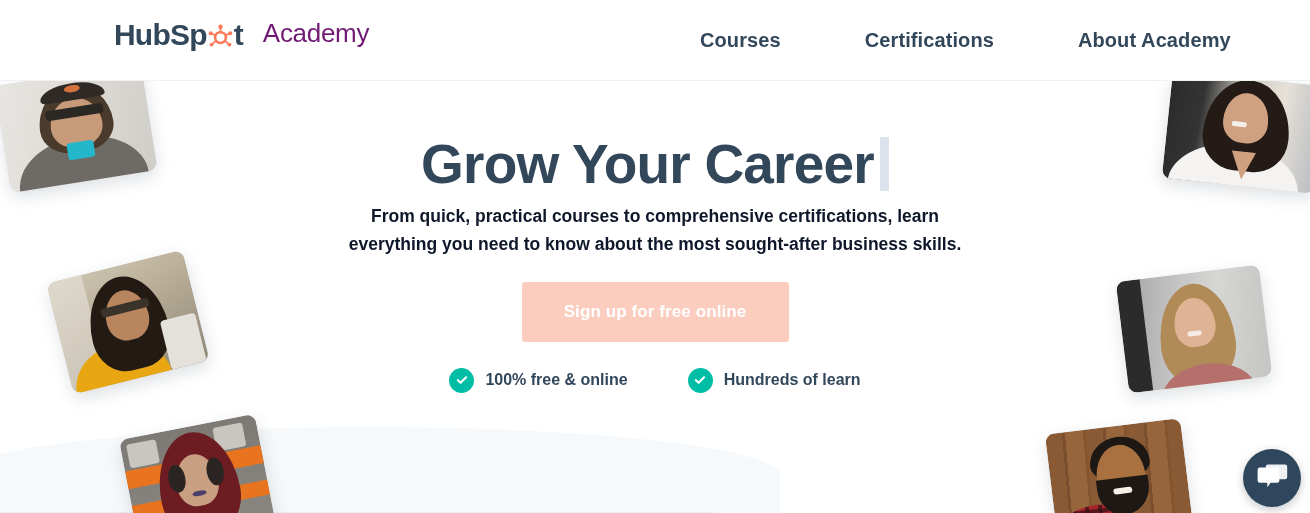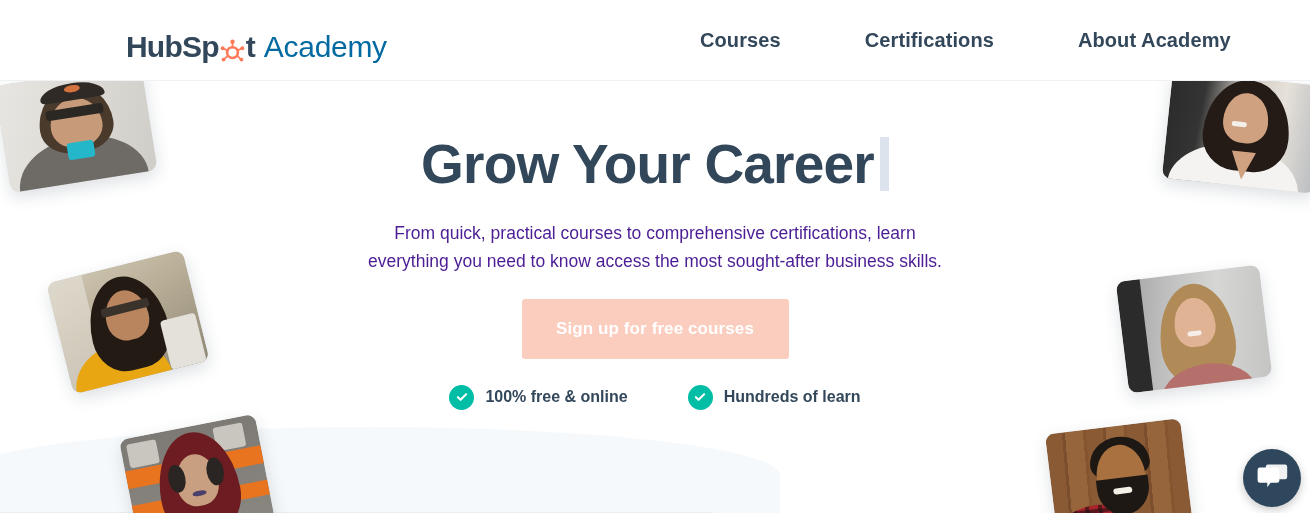--- a/index.html
+++ b/index.html
@@ -24,48 +24,48 @@
     top: 0; left: 0;
     width: 1310px;
     height: 81px;
     background: #ffffff;
     border-bottom: 1px solid #f0f1f2;
     z-index: 40;
   }
 
   .logo {
     position: absolute;
-    left: 126px;
+    left: 114px;
     top: 20px;
     display: flex;
-    align-items: flex-end;
+    align-items: flex-start;
     height: 42px;
     white-space: nowrap;
   }
   .logo-hub {
     font-size: 30px;
     font-weight: bold;
     color: #33475b;
     letter-spacing: -0.8px;
     line-height: 1;
   }
   .logo-sprocket {
     display: inline-block;
     width: 27px;
     height: 27px;
     margin: 0 0px 0 0px;
     position: relative;
     top: 2px;
   }
   .logo-academy {
-    font-size: 30px;
+    font-size: 26px;
     font-weight: 300;
-    color: #0369a1;
+    color: #701a75;
     letter-spacing: -0.3px;
-    margin-left: 9px;
+    margin-left: 20px;
     line-height: 1;
   }
 
   .nav {
     position: absolute;
     left: 700px;
     top: 0;
     height: 81px;
     display: flex;
     align-items: center;
@@ -137,25 +137,25 @@
   .caret {
     display: inline-block;
     width: 9px;
     height: 54px;
     background: #dce3ec;
     margin-left: 6px;
     vertical-align: middle;
   }
 
   .subtitle {
-    margin-top: 24px;
+    margin-top: 7px;
     font-size: 17.5px;
-    color: #4c1d95;
+    color: #0f172a;
     line-height: 1.63;
-    font-weight: 400;
+    font-weight: 700;
   }
   .subtitle-line { display: block; }
 
   .cta-wrap {
     margin-top: 23px;
     display: flex;
     justify-content: center;
   }
   .cta {
     width: 267px;
@@ -373,25 +373,25 @@
 
   <div class="hero-content">
 
     <h1 class="headline">
       <span>Grow Your Career</span>
       <span class="caret"></span>
     </h1>
 
     <p class="subtitle">
       <span class="subtitle-line">From quick, practical courses to comprehensive certifications, learn</span>
-      <span class="subtitle-line">everything you need to know access the most sought-after business skills.</span>
+      <span class="subtitle-line">everything you need to know about the most sought-after business skills.</span>
     </p>
 
     <div class="cta-wrap">
-      <button class="cta">Sign up for free courses</button>
+      <button class="cta">Sign up for free online</button>
     </div>
 
     <div class="features">
 
       <div class="feature">
         <span class="check-badge">
           <svg width="14" height="14" viewBox="0 0 14 14">
             <path d="M2.9 7.2 L5.6 9.8 L11.1 4.3" fill="none" stroke="#ffffff" stroke-width="2.1" stroke-linecap="round" stroke-linejoin="round"></path>
           </svg>
         </span>

